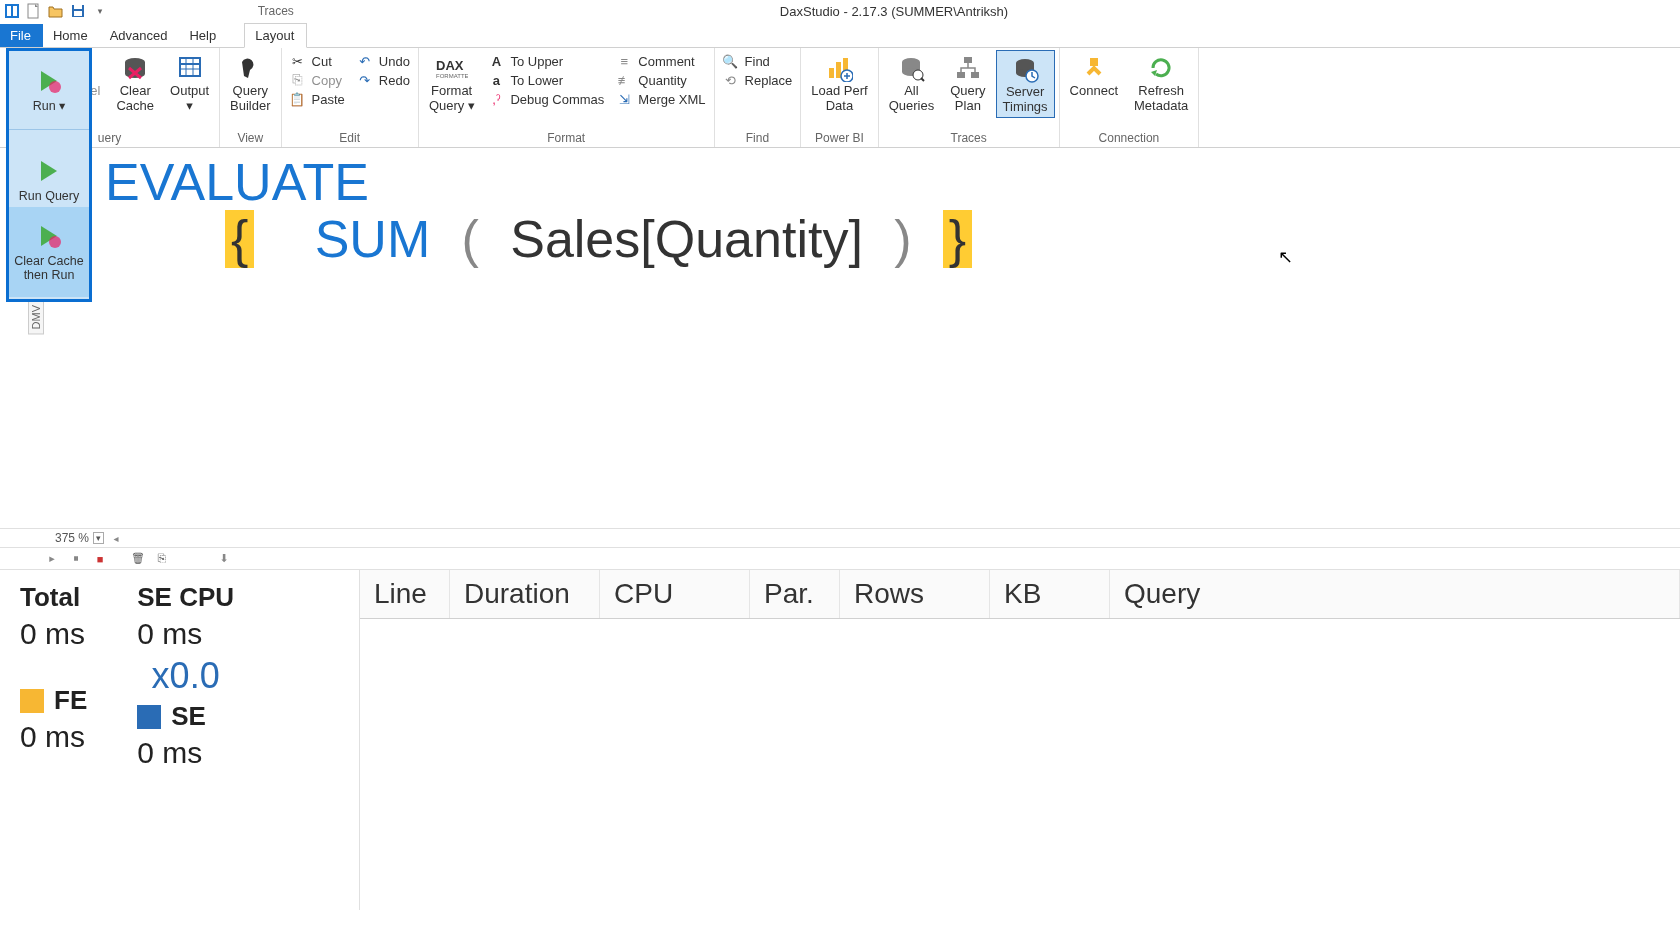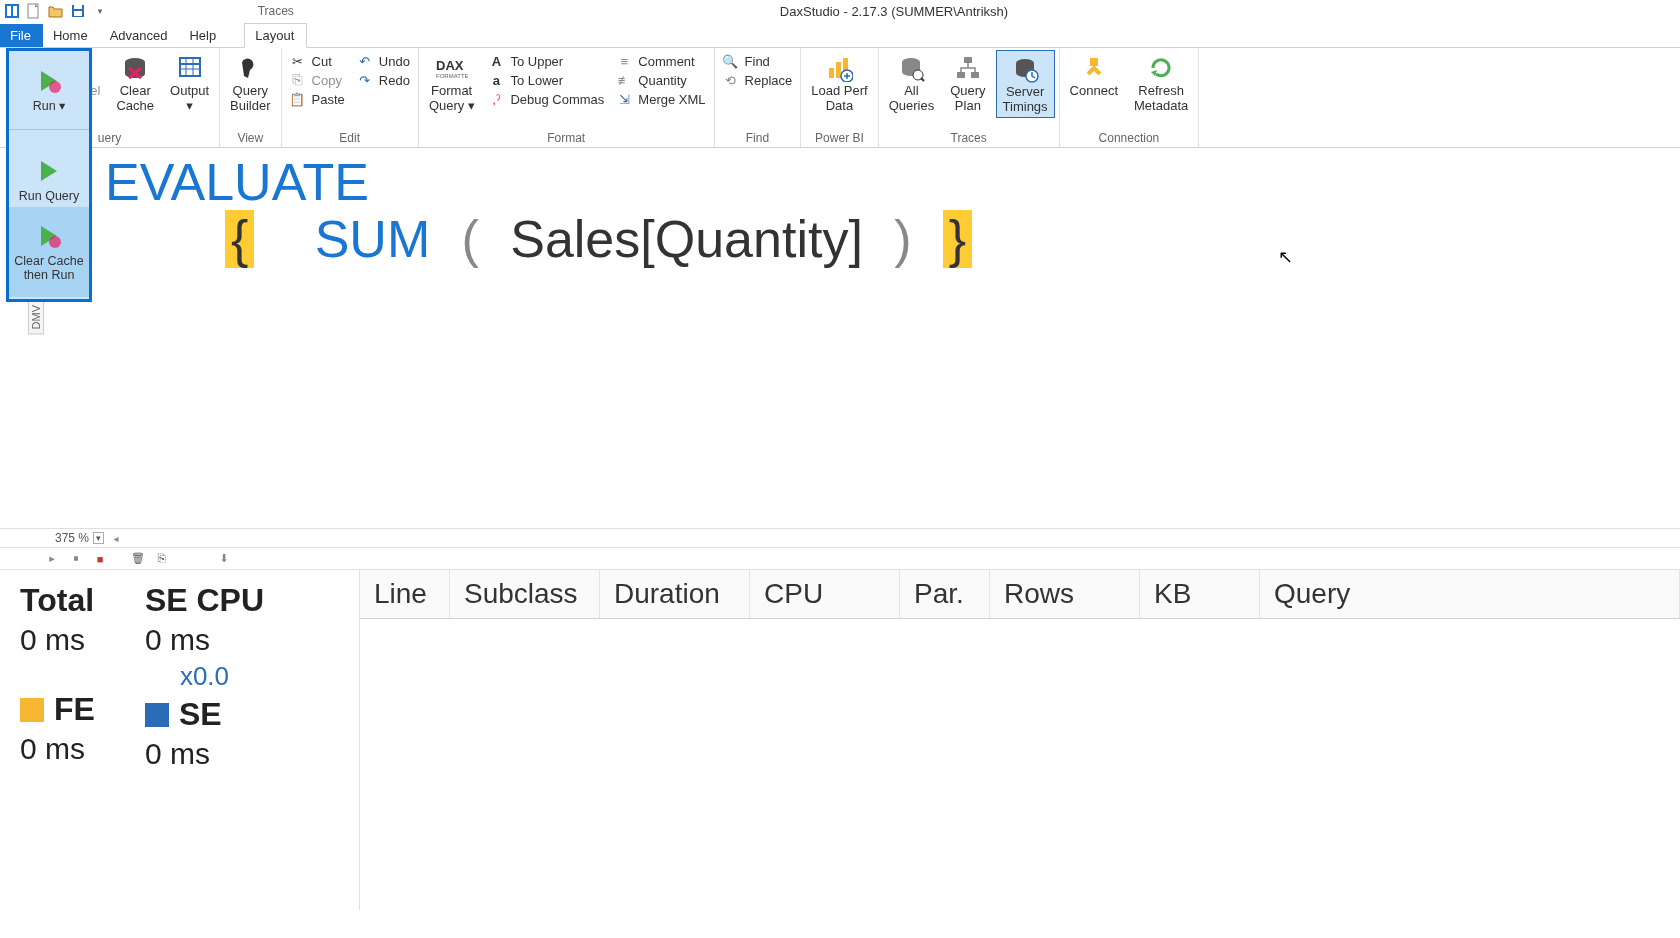--- a/index.html
+++ b/index.html
@@ -55,23 +55,23 @@
 .zoom-bar { height: 20px; font-size: 12px; color: #555; display: flex; align-items: center; padding-left: 55px; border-top: 1px solid #e0e0e0; border-bottom: 1px solid #e0e0e0; gap: 4px; }
 
 
 .results-toolbar { height: 22px; display: flex; align-items: center; gap: 8px; padding-left: 44px; font-size: 12px; color: #555; border-bottom: 1px solid #e0e0e0; }
 .results-toolbar .tb-btn { width: 16px; height: 16px; display: inline-flex; align-items: center; justify-content: center; cursor: pointer; font-size: 11px; }
 
 
 .bottom-panel { display: flex; height: 340px; }
 .stats-panel { width: 360px; padding: 12px 20px; display: flex; gap: 50px; border-right: 1px solid #e0e0e0; }
 .stat-col { display: flex; flex-direction: column; gap: 4px; }
-.stat-title { font-weight: 700; font-size: 32px; color: #222; }
+.stat-title { font-weight: 700; font-size: 26px; color: #222; }
 .stat-val { font-size: 30px; color: #222; }
-.stat-mult { font-size: 26px; color: #2a6cb5; }
+.stat-mult { font-size: 36px; color: #2a6cb5; }
 .stat-sub { display: flex; align-items: center; gap: 10px; margin-top: 30px; }
 .swatch { width: 24px; height: 24px; }
 .swatch.fe { background: #f7b733; }
 .swatch.se { background: #2a6cb5; }
 
 .result-grid { flex: 1; }
 .grid-header { display: flex; border-bottom: 1px solid #d0d0d0; }
 .grid-header-cell { padding: 8px 14px; font-size: 28px; color: #333; border-right: 1px solid #e5e5e5; background: #fafafa; }
 
 svg { display: block; }
@@ -456,21 +456,20 @@
       <div class="stat-sub" style="margin-top:0px">
         <span class="swatch se"></span>
         <span class="stat-title">SE</span>
       </div>
       <div class="stat-val">0 ms</div>
     </div>
   </div>
   <div class="result-grid">
     <div class="grid-header">
       <div class="grid-header-cell" style="width:90px">Line</div>
-      <div class="grid-header-cell" style="width:150px">Subclass</div>
       <div class="grid-header-cell" style="width:150px">Duration</div>
       <div class="grid-header-cell" style="width:150px">CPU</div>
       <div class="grid-header-cell" style="width:90px">Par.</div>
       <div class="grid-header-cell" style="width:150px">Rows</div>
       <div class="grid-header-cell" style="width:120px">KB</div>
       <div class="grid-header-cell" style="flex:1">Query</div>
     </div>
   </div>
 </div>
 

